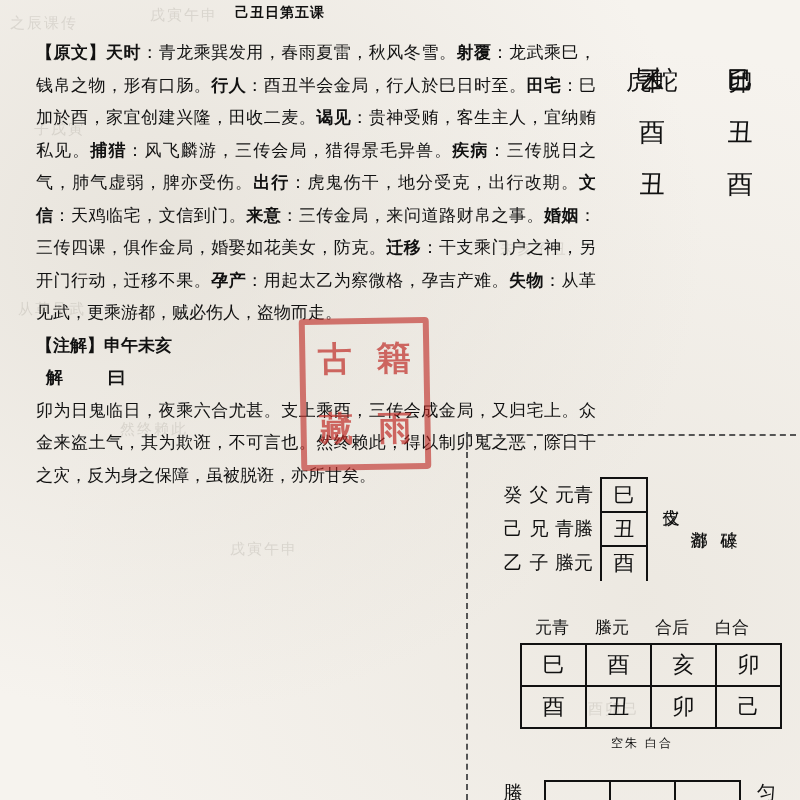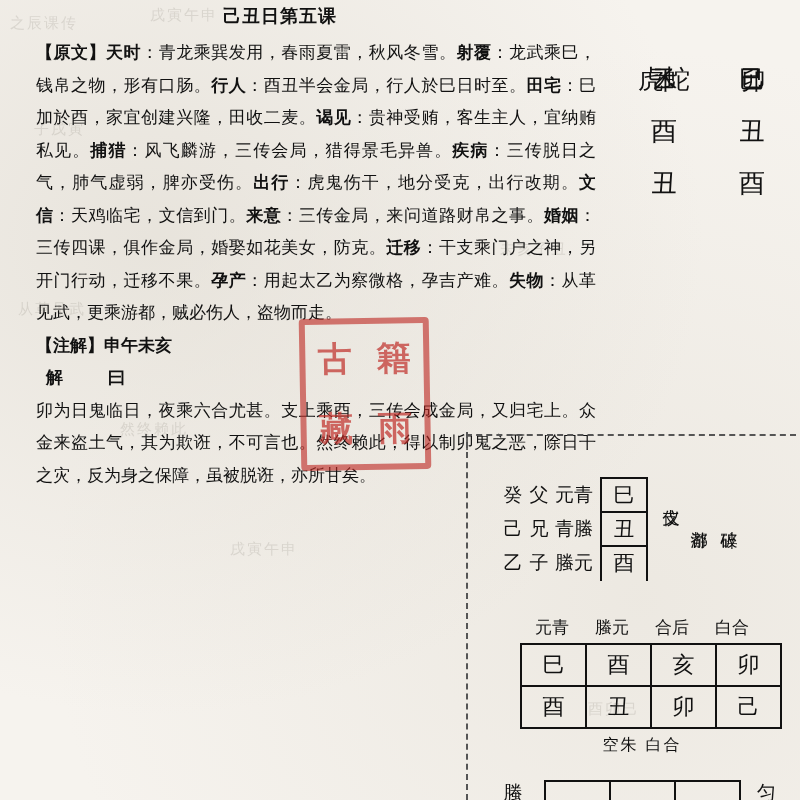--- a/index.html
+++ b/index.html
@@ -32,21 +32,21 @@
     user-select: none;
     white-space: nowrap;
   }
 
   .title {
     position: absolute;
     top: 4px;
     left: 0;
     width: 560px;
     text-align: center;
-    font-size: 18px;
+    font-size: 14px;
     font-weight: bold;
     letter-spacing: 1px;
     font-family: "DejaVu Serif", "Liberation Serif", serif;
   }
 
   
   .body-col {
     position: absolute;
     top: 36px;
     left: 36px;
@@ -72,23 +72,23 @@
     font-weight: bold;
     letter-spacing: 14px;
     margin-top: 6px;
     padding-left: 10px;
   }
 
   
   .four-lesson {
     position: absolute;
     top: 28px;
-    right: 4px;
+    right: 16px;
     width: 180px;
-    font-family: Liberation Mono, monospace;
+    font-family: Liberation Serif, serif;
     font-size: 26px;
     line-height: 52px;
   }
   .fl-row {
     display: flex;
     justify-content: space-between;
     padding: 0 14px 0 18px;
   }
   .fl-cell { width: 60px; text-align: center; }
   .fl-cell.stack {
@@ -213,21 +213,21 @@
   .ke-table td {
     border: 2px solid #111;
     width: 61px;
     height: 38px;
     text-align: center;
     font-size: 22px;
     font-family: "DejaVu Serif", "Liberation Serif", serif;
   }
   .ke-foot {
     text-align: center;
-    font-size: 16px;
+    font-size: 12px;
     margin-top: 6px;
     letter-spacing: 2px;
     width: 244px;
   }
   .ke-bottom-row {
     position: absolute;
     left: 500px;
     top: 780px;
     display: flex;
     align-items: flex-start;

